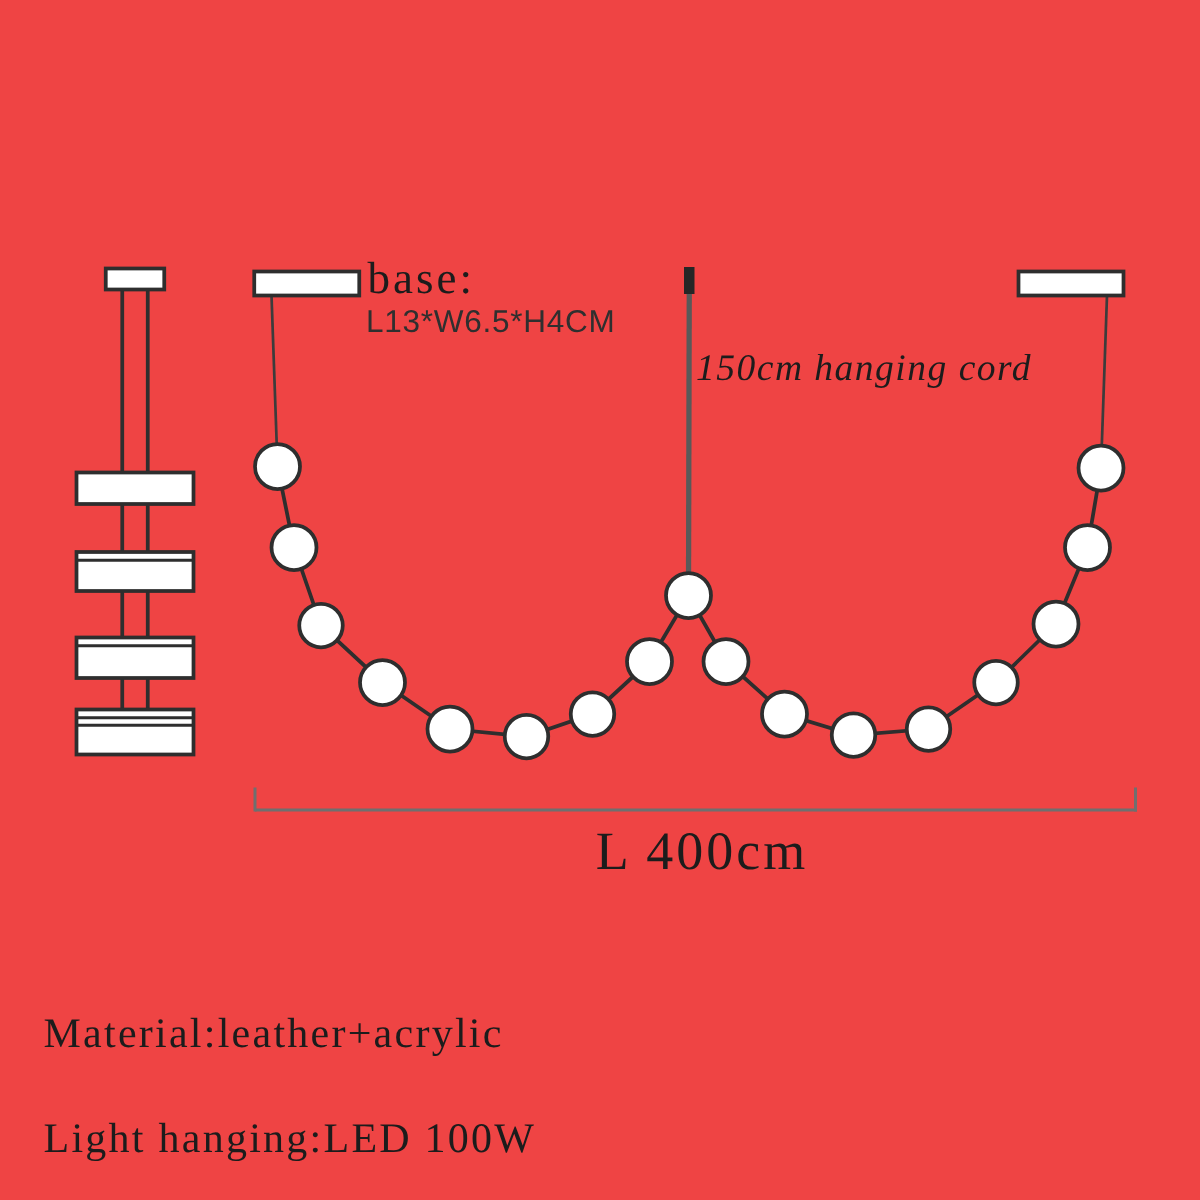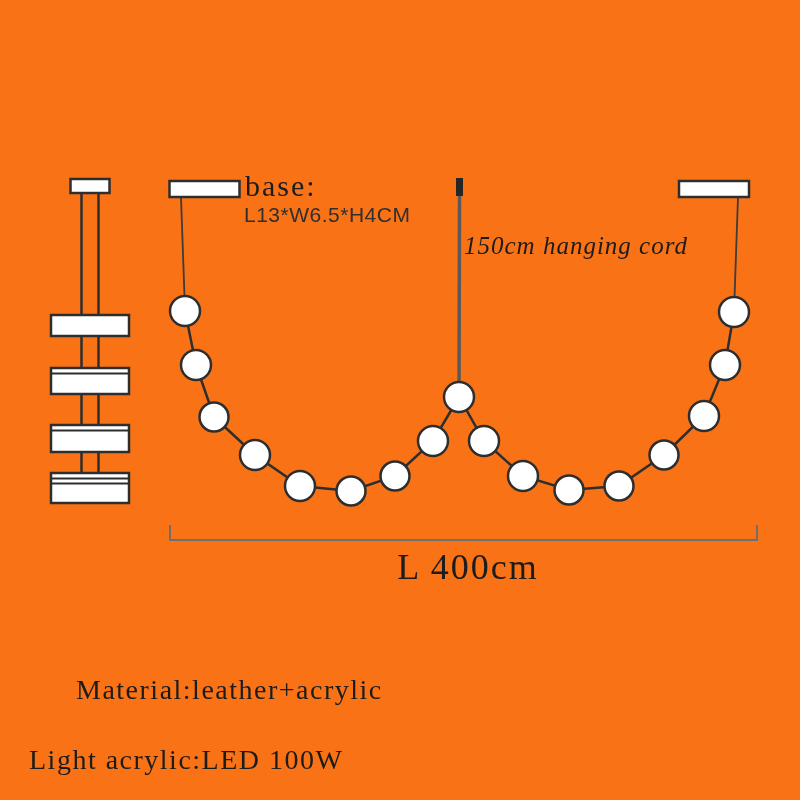--- a/index.html
+++ b/index.html
@@ -4,21 +4,21 @@
 <style>
   html, body {
     margin: 0;
     padding: 0;
     background: #ffffff;
   }
   .canvas {
     position: relative;
     width: 800px;
     height: 800px;
-    background: #f97316;
+    background: #ef4444;
     overflow: hidden;
     font-family: "Liberation Serif", serif;
   }
   .diagram-svg {
     position: absolute;
     left: 0;
     top: 0;
   }
   .label {
     position: absolute;
@@ -59,21 +59,20 @@
     transform: translateX(-50%);
     font-size: 36px;
     letter-spacing: 2px;
     text-align: center;
   }
   .label-material {
     left: 29px;
     top: 674px;
     font-size: 28px;
     letter-spacing: 1.5px;
-    margin-left: 47px;
   }
   .label-light {
     left: 29px;
     top: 744px;
     font-size: 28px;
     letter-spacing: 1.5px;
   }
 </style>
 </head>
 <body>
@@ -152,14 +151,14 @@
 
   <div class="label label-basedims">L13*W6.5*H4CM</div>
 
   <div class="label label-cord1">150cm hanging cord</div>
 
 
   <div class="label label-length">L 400cm</div>
 
   <div class="label label-material">Material:leather+acrylic</div>
 
-  <div class="label label-light">Light acrylic:LED 100W</div>
+  <div class="label label-light">Light hanging:LED 100W</div>
 </div>
 
 </body></html>

